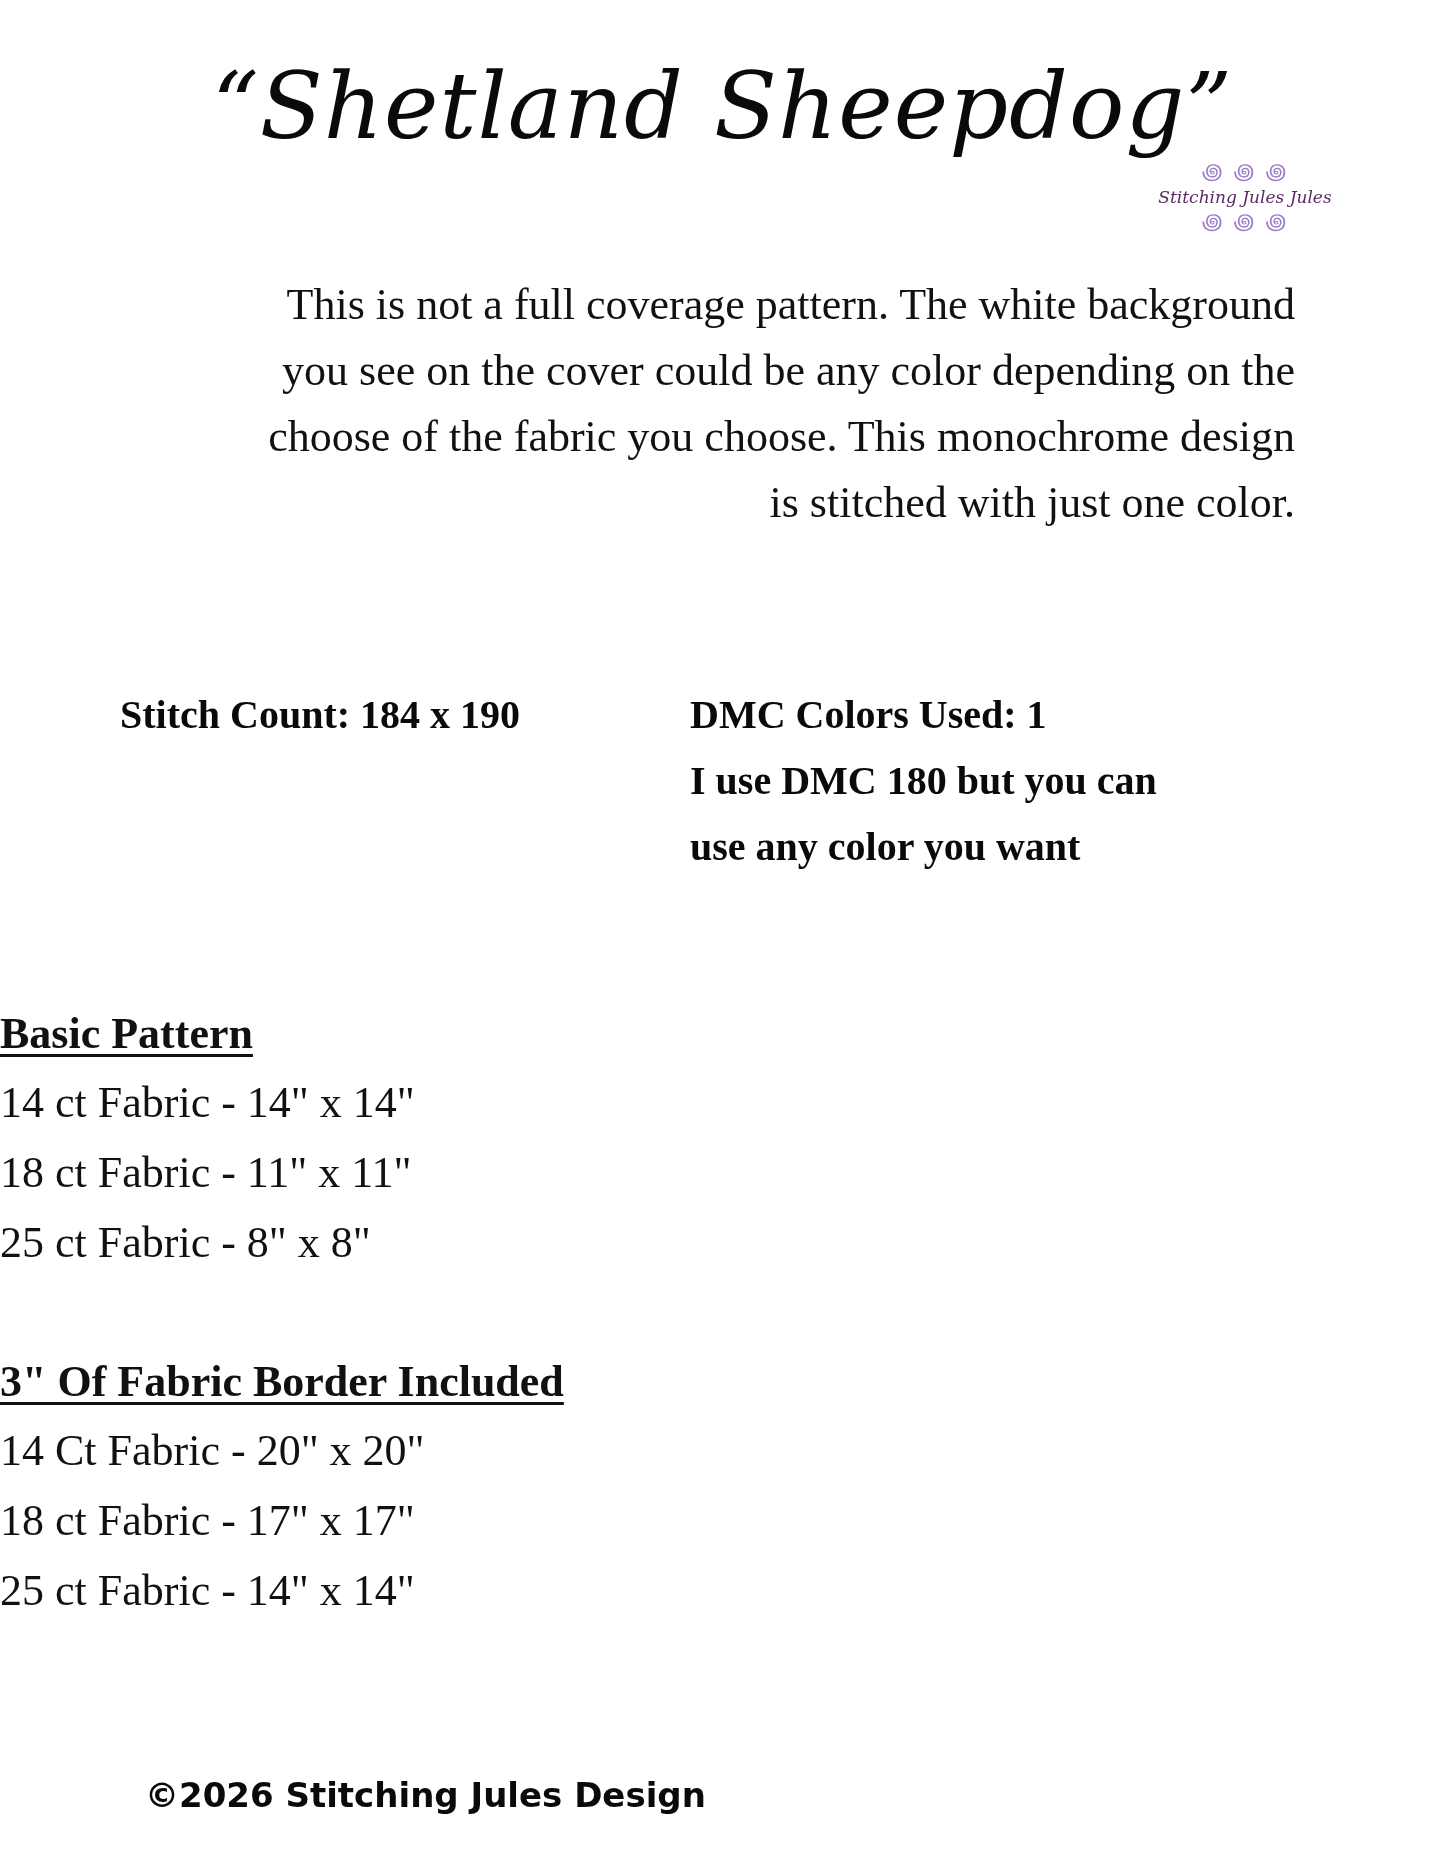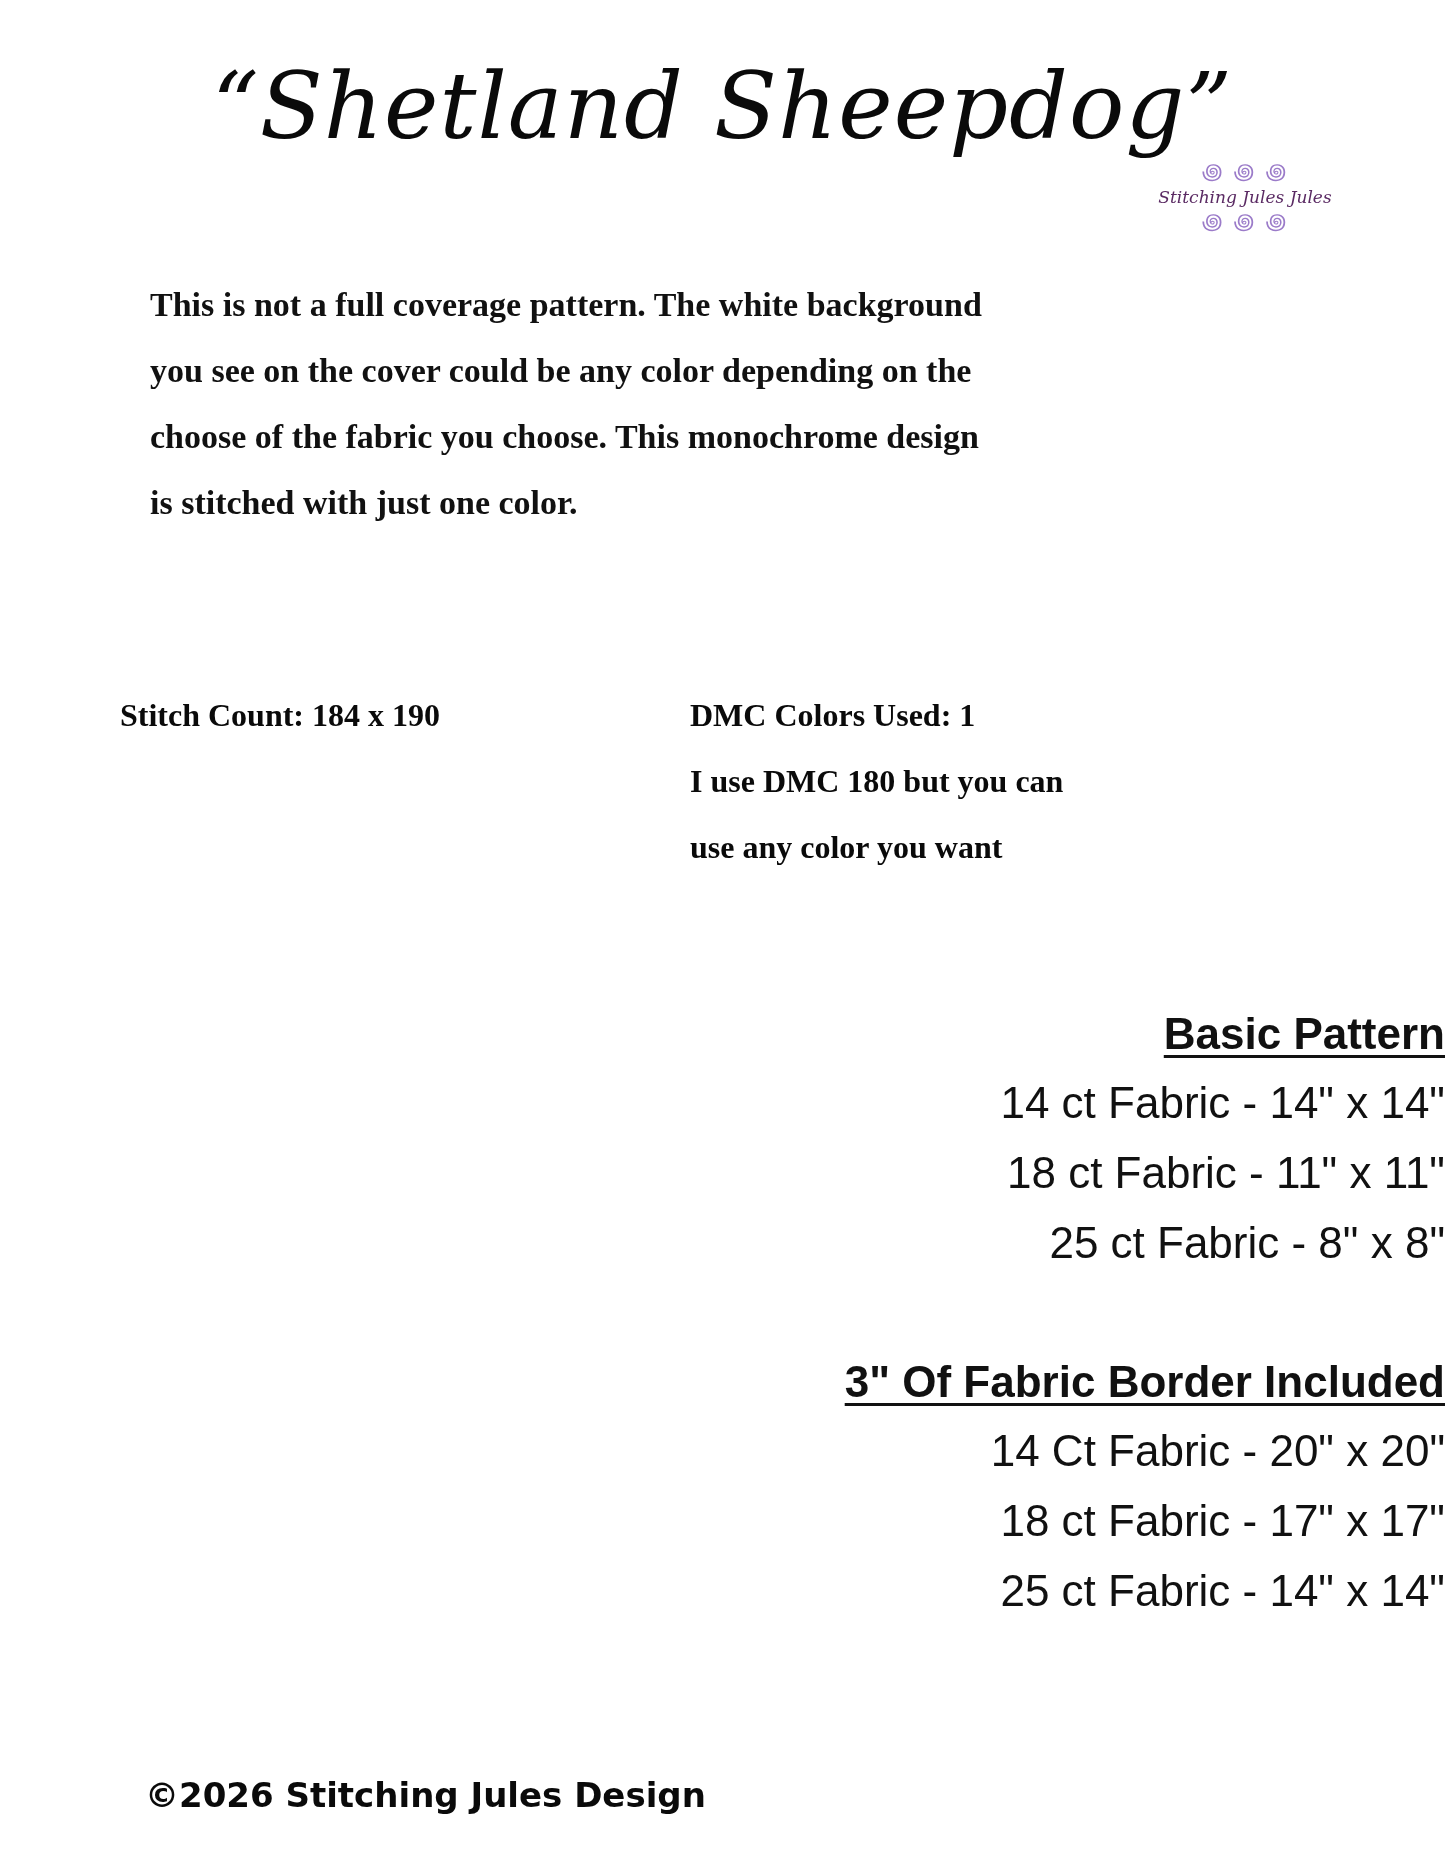--- a/index.html
+++ b/index.html
@@ -8,27 +8,27 @@
       position: absolute; left: 0; width: 1445px; top: 40px; text-align: center;
       font-family: "DejaVu Serif", serif; font-style: italic; font-weight: 300;
       font-size: 92px; letter-spacing: 1px; color: #0a0a0a; line-height: 1.2; margin-top: 12px;
     }
     .logo {
       position: absolute; left: 1145px; top: 160px; width: 200px; height: 90px; text-align: center;
     }
     .logo .swirl { color: #9b7bc9; font-size: 22px; line-height: 24px; letter-spacing: 2px; font-family: "DejaVu Sans", sans-serif; }
     .logo .name { color: #5a2a63; font-family: "DejaVu Serif", serif; font-style: italic; font-size: 17px; line-height: 26px; }
     .intro {
-      position: absolute; left: 150px; width: 1145px; top: 272px; text-align: left;
-      font-family: "Liberation Serif", serif; font-size: 34px; line-height: 66px; color: #111; font-weight: bold;
+      position: absolute; left: 150px; width: 1145px; top: 272px; text-align: right;
+      font-family: "Liberation Serif", serif; font-size: 44px; line-height: 66px; color: #111;
     }
-    .bold { font-family: "Liberation Serif", serif; font-weight: bold; font-size: 32px; color: #0a0a0a; }
+    .bold { font-family: "Liberation Serif", serif; font-weight: bold; font-size: 40px; color: #0a0a0a; }
     .stitch { position: absolute; left: 120px; top: 682px; line-height: 66px; }
     .dmc { position: absolute; left: 690px; top: 682px; line-height: 66px; }
-    .section { position: absolute; left: 0; width: 1445px; text-align: right; font-family: Liberation Sans, sans-serif; }
+    .section { position: absolute; left: 0; width: 1445px; text-align: left; font-family: Liberation Serif, serif; }
     .section .head { font-weight: bold; font-size: 44px; text-decoration: underline; text-decoration-thickness: 3px; text-underline-offset: 6px; line-height: 68px; }
     .section .row { font-size: 44px; line-height: 70px; }
     .basic { top: 1000px; }
     .border { top: 1348px; }
     .copyright {
       position: absolute; left: 145px; top: 1752px;
       font-family: "DejaVu Sans", sans-serif; font-weight: bold; font-size: 34px; color: #0a0a0a; margin-top: 23px;
     }
   </style>
 </head>

